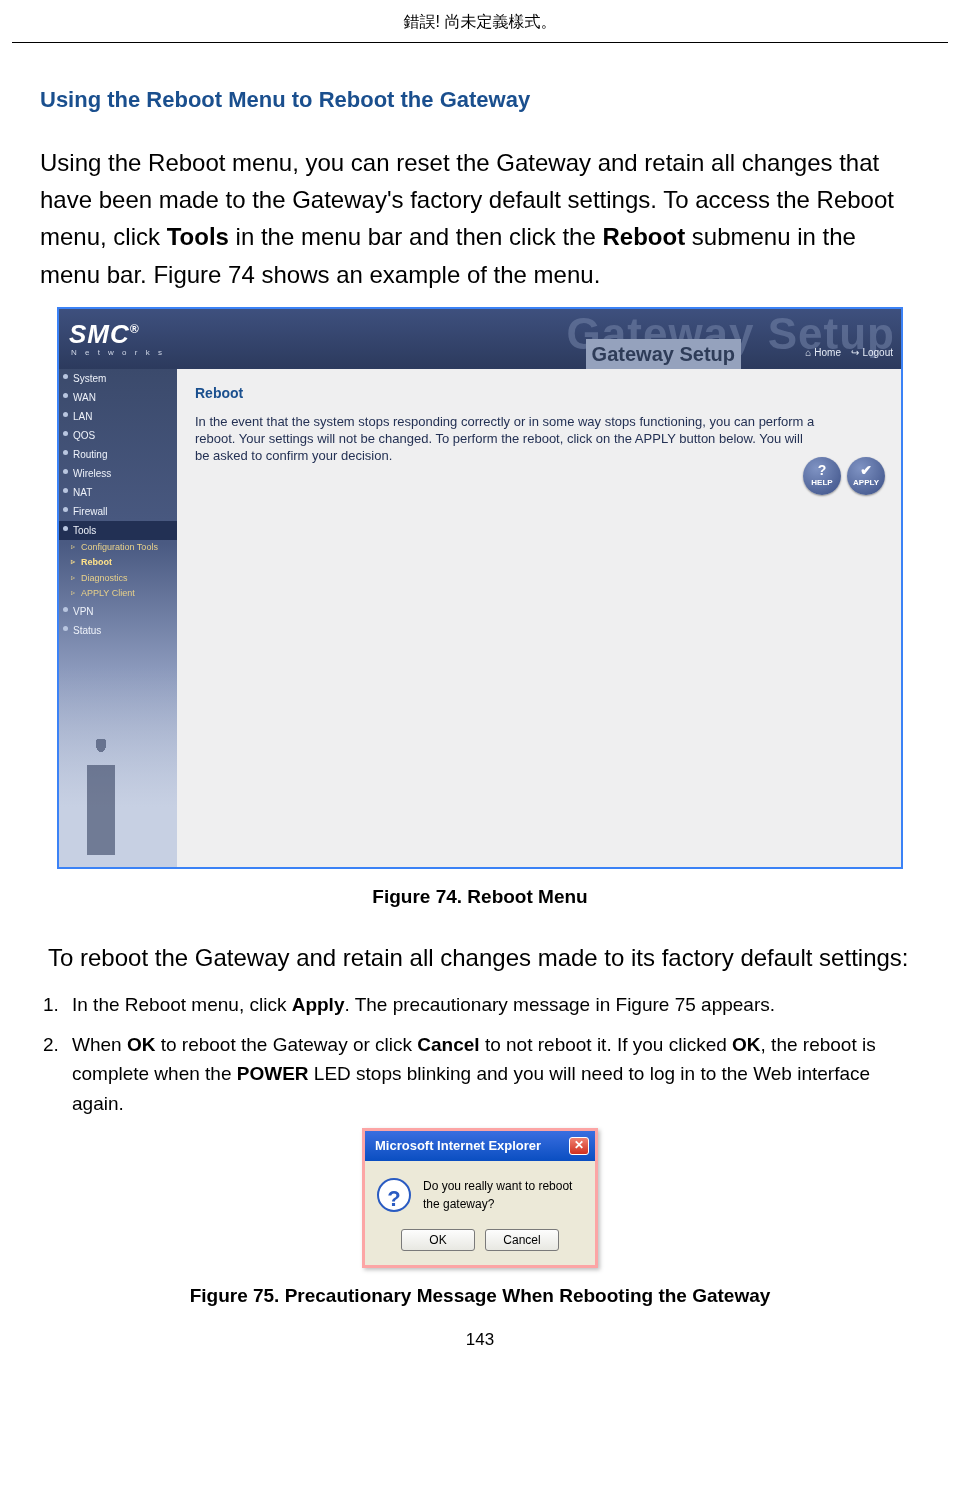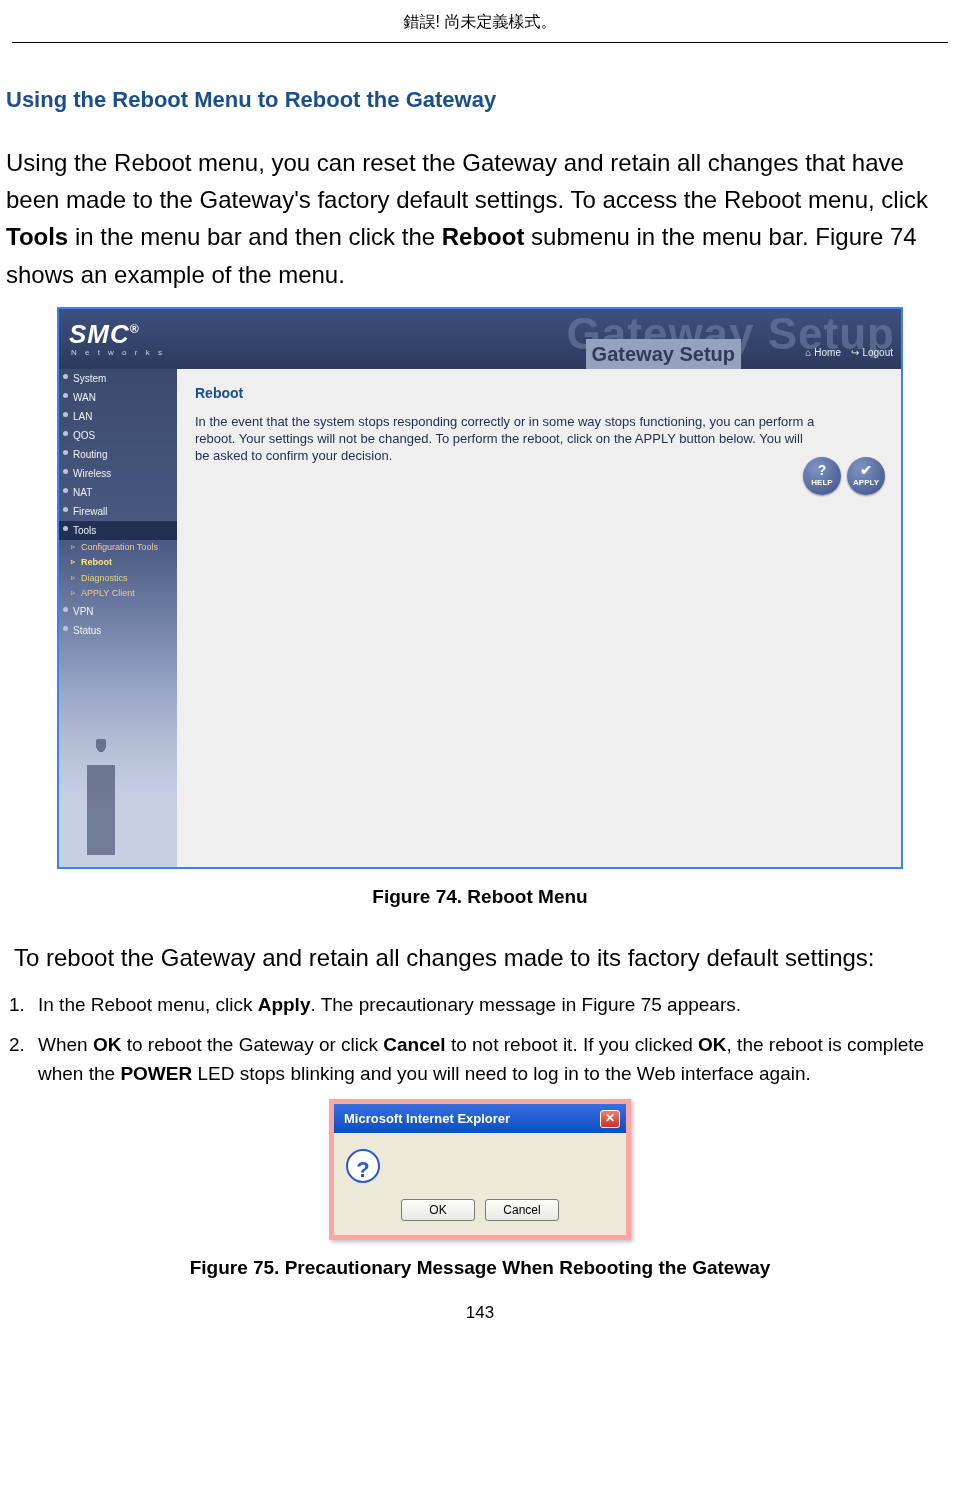--- a/index.html
+++ b/index.html
@@ -16,21 +16,21 @@
     text-align: center;
     font-size: 16px;
     padding-top: 10px;
     padding-bottom: 8px;
   }
   .header-rule {
     border: none;
     border-top: 1.5px solid #000;
     margin: 0 12px 40px 12px;
   }
-  .content { padding: 0 6px; }
+  .content { padding: 0 40px; }
   .section-title {
     color: #1a4f8e;
     font-size: 22px;
     font-weight: bold;
     margin-bottom: 18px;
   }
   .para { margin-bottom: 14px; font-size: 24px; line-height: 1.55; margin-top: 28px; }
   .para b { font-weight: bold; }
   .fig-caption { text-align: center; font-weight: bold; font-size: 19px; margin: 14px 0 18px 0; }
   ol.steps { list-style: decimal; padding-left: 24px; font-size: 19px; line-height: 1.55; }
@@ -132,22 +132,22 @@
     width: 38px; height: 38px; border-radius: 50%;
     background: radial-gradient(circle at 35% 30%, #7f93c3, #3b4f85);
     color: #fff; font-size: 8px; display: flex; align-items: center; justify-content: center;
     font-weight: bold; box-shadow: 0 1px 2px rgba(0,0,0,.4);
     flex-direction: column; cursor:pointer;
   }
   .circ-btn .qm { font-size: 14px; line-height: 1; }
 
   
   .fig75 {
-    width: 302px; margin: 6px auto 0 auto;
-    border: 5px solid #fca5a5;
+    width: 236px; margin: 6px auto 0 auto;
+    border: 3px solid #fca5a5;
     font-family: Tahoma, Arial, sans-serif;
     box-shadow: 2px 2px 4px rgba(0,0,0,.25);
   }
   .dlg-title {
     background: linear-gradient(to bottom,#3a6ee0,#0a4ec1);
     color: #fff; font-size: 13px; font-weight: bold;
     padding: 5px 6px 5px 10px;
     display: flex; justify-content: space-between; align-items: center;
   }
   .dlg-close {
@@ -269,20 +269,21 @@
   <div class="fig75">
     <div class="dlg-title">
       <span>Microsoft Internet Explorer</span>
       <div class="dlg-close">
         <span>✕</span>
       </div>
     </div>
     <div class="dlg-body">
       <div class="dlg-row1">
         <div class="dlg-qicon"></div>
+        <div>Do you really want to reboot the gateway?</div>
       </div>
       <div class="dlg-btns">
         <button class="dlg-btn">OK</button>
         <button class="dlg-btn">Cancel</button>
       </div>
     </div>
   </div>
   <div class="fig-caption">Figure 75. Precautionary Message When Rebooting the Gateway</div>
 
 </div>

